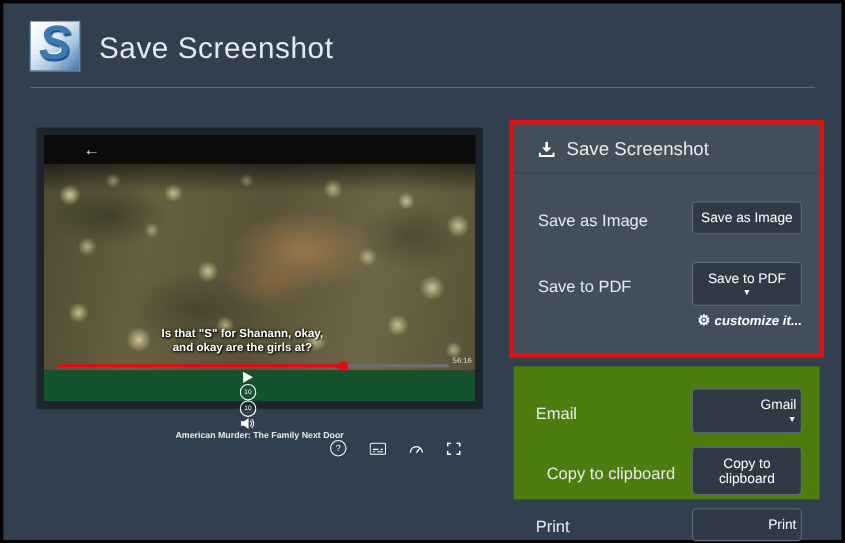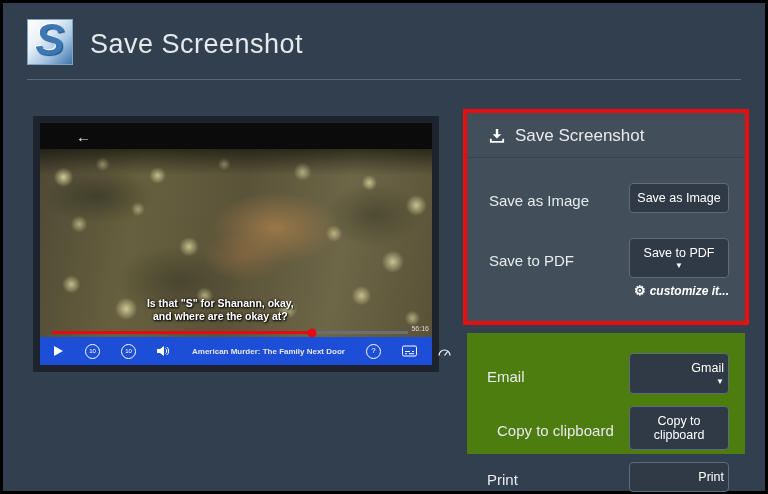--- a/index.html
+++ b/index.html
@@ -75,22 +75,22 @@
   }
   .progress-filled{position:absolute;left:0;top:0;bottom:0;background:#e50914;}
   .progress-dot{
     position:absolute;top:50%;width:9px;height:9px;border-radius:50%;
     background:#e50914;transform:translate(-50%,-50%);
   }
   .time-remaining{
     position:absolute;right:3px;bottom:33px;color:#ddd;font-size:7px;
   }
   .controls{
-    position:absolute;left:0;right:0;bottom:0;height:28px;background:#1d4ed8;
-    display:flex;align-items:center;padding:0 13px;box-sizing:border-box;color:#fff;
+    position:absolute;left:0;right:0;bottom:0;height:28px;background:#14532d;
+    display:flex;align-items:center;padding:0 13px;box-sizing:border-box;color:#fff;flex-direction:column;
   }
   .ctrl{display:flex;align-items:center;justify-content:center;margin-right:21px;}
   .circle-badge{
     width:13px;height:13px;border:1px solid #fff;border-radius:50%;
     display:flex;align-items:center;justify-content:center;
     font-size:6px;line-height:1;color:#fff;
   }
   .player-title{font-size:8px;font-weight:bold;color:#e8e8e8;margin-right:0;white-space:nowrap;}
   .controls-right{margin-left:auto;display:flex;align-items:center;}
   .controls-right .ctrl{margin-right:0;margin-left:21px;}
@@ -146,21 +146,21 @@
   <div class="header-divider"></div>
 
   <div class="preview-frame">
     <div class="video">
       <div class="video-topbar">
         <span class="back-arrow">←</span>
       </div>
       <div class="field"></div>
       <div class="subtitle">
         <div>Is that "S" for Shanann, okay,</div>
-        <div>and where are the okay at?</div>
+        <div>and okay are the girls at?</div>
       </div>
       <div class="progress">
         <div class="progress-filled" style="width: 73%;">
           <span class="progress-dot" style="left:100%;"></span>
         </div>
       </div>
       <div class="time-remaining">56:16</div>
       <div class="controls">
         <span class="ctrl">
           <svg width="11" height="12" viewBox="0 0 11 12">

